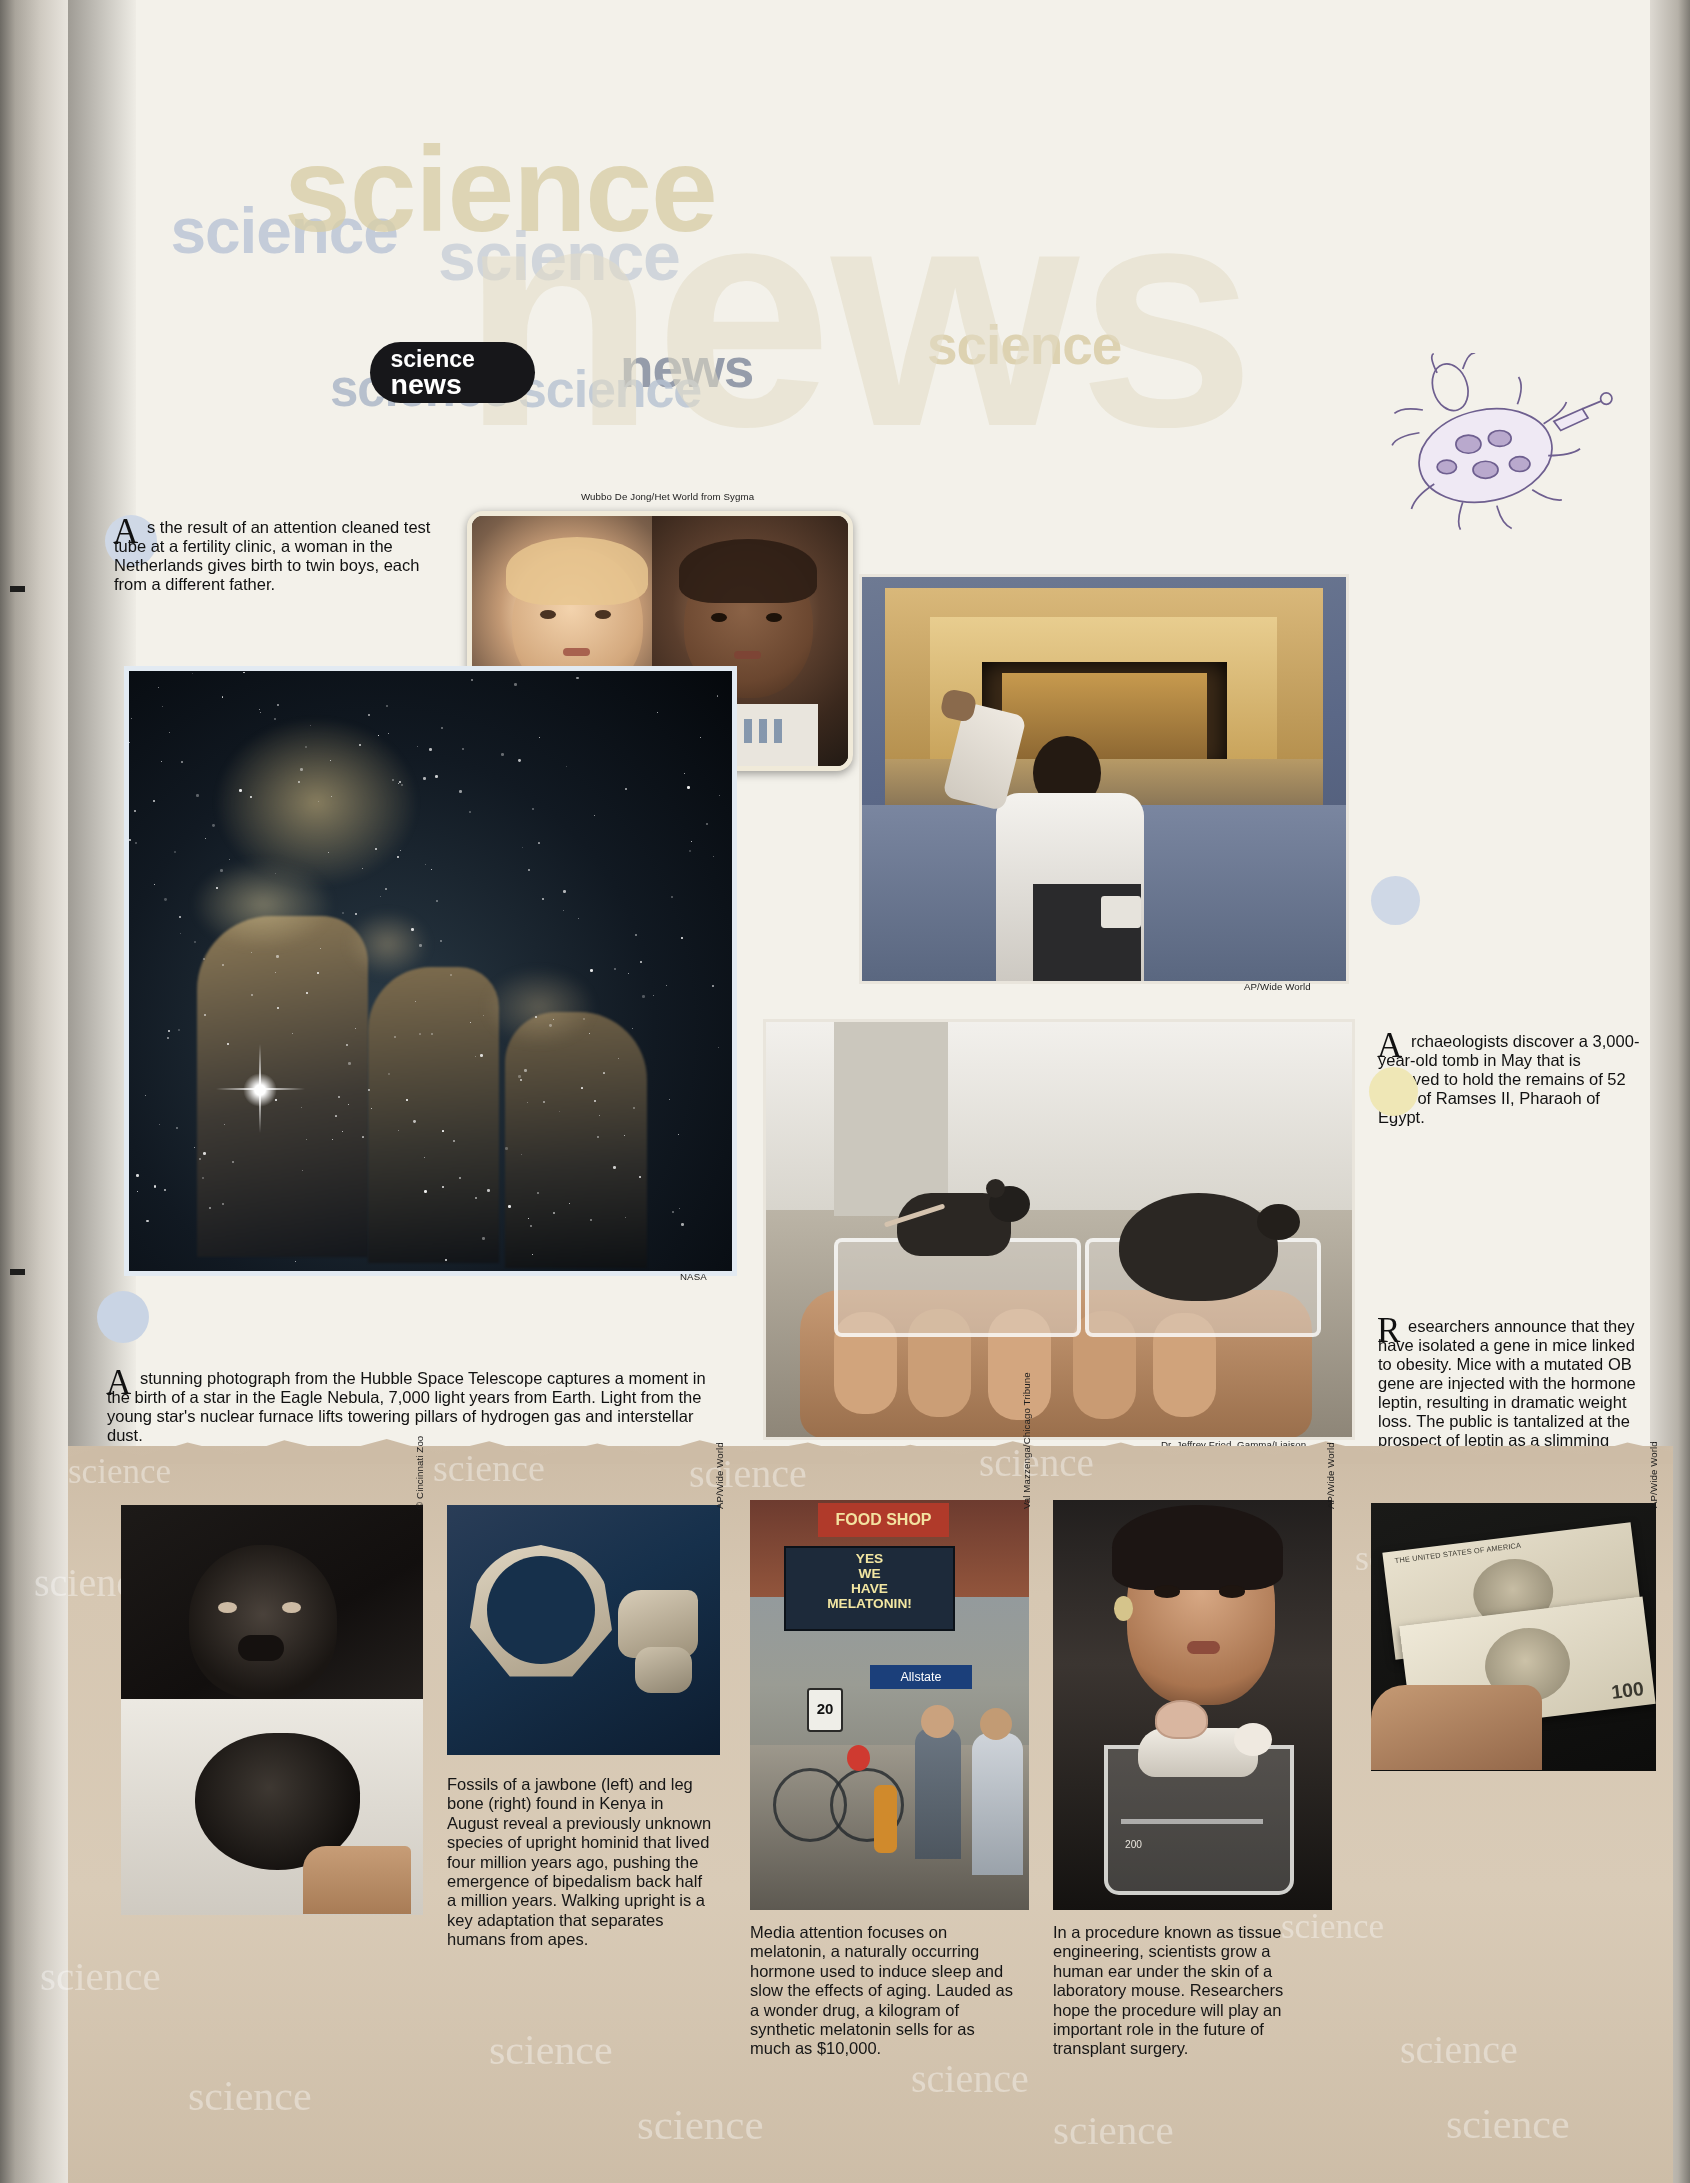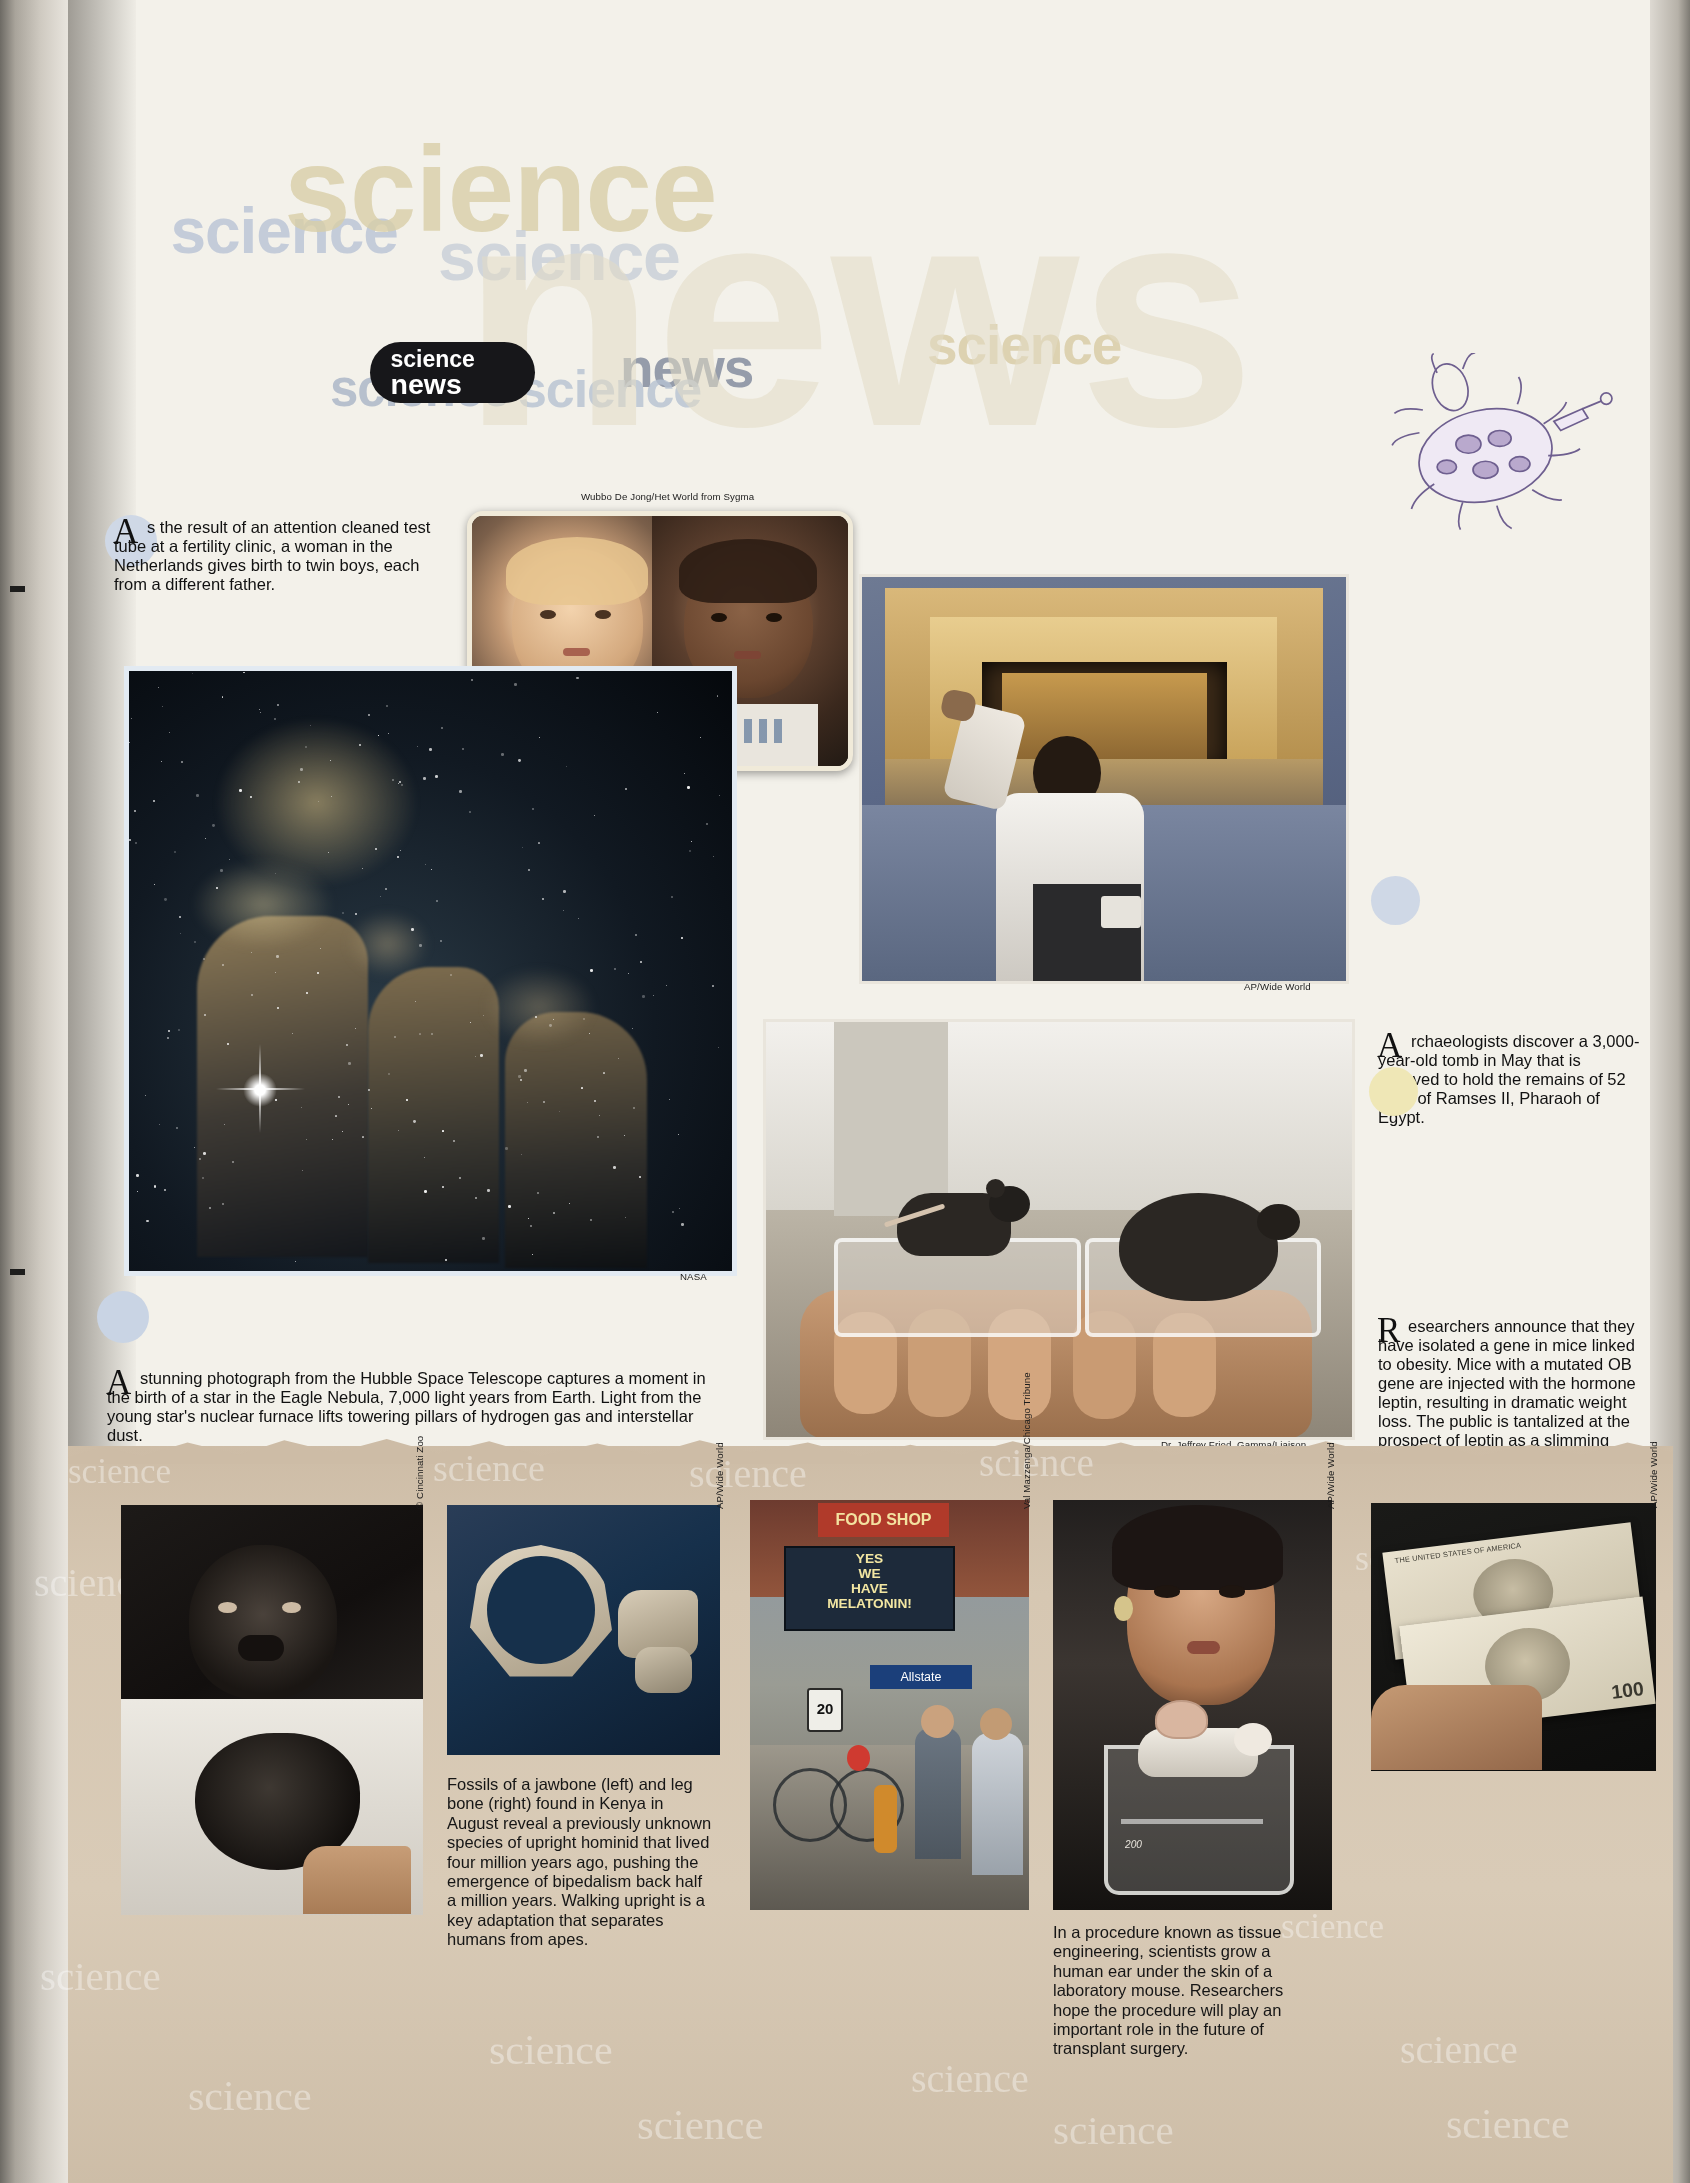--- a/index.html
+++ b/index.html
@@ -605,22 +605,23 @@
     <div style="position:absolute;left:23px;top:268px;width:68px;height:68px;border:3.4px solid #23282c;border-radius:50%;opacity:.8;"></div>
     <div style="position:absolute;left:80px;top:268px;width:68px;height:68px;border:3.4px solid #23282c;border-radius:50%;opacity:.8;"></div>
     <div style="position:absolute;left:97px;top:245px;width:23px;height:26px;border-radius:50%;background:#cf3a30;"></div>
     <div style="position:absolute;left:165px;top:228px;width:46px;height:131px;border-radius:15px 15px 0 0;background:linear-gradient(180deg,#6b7682,#4d565f);"></div>
     <div style="position:absolute;left:171px;top:205px;width:33px;height:33px;border-radius:50%;background:#caa27e;"></div>
     <div style="position:absolute;left:222px;top:233px;width:51px;height:142px;border-radius:17px 17px 0 0;background:linear-gradient(180deg,#cfd4da,#9aa2aa);"></div>
     <div style="position:absolute;left:230px;top:208px;width:32px;height:32px;border-radius:50%;background:#c29b74;"></div>
     <div style="position:absolute;left:124px;top:285px;width:23px;height:68px;border-radius:6.8px;background:#d08a2c;"></div>
   </div>
   <div class="credit vert" style="left:1021px;top:1509px">Val Mazzenga/Chicago Tribune</div>
-
-  <div class="photo" style="left:1053px;top:1500px;width:279px;height:410px;font-style:italic;">
+  <div class="cap-white" style="left:750px;top:1923px;width:268px;">Media attention focuses on melatonin, a naturally occurring hormone used to induce sleep and slow the effects of aging. Lauded as a wonder drug, a kilogram of synthetic melatonin sells for as much as $10,000.</div>
+
+  <div class="photo" style="left:1053px;top:1500px;width:279px;height:410px;">
     <div style="position:absolute;inset:0;background:linear-gradient(180deg,#221f1e 0%,#3b3531 40%,#141210 100%);"></div>
 
     <div style="position:absolute;left:74px;top:17px;width:148px;height:188px;border-radius:46% 46% 42% 42%;background:radial-gradient(circle at 50% 40%,#d7a884,#a9744f 70%,#5e3c28 100%);"></div>
     <div style="position:absolute;left:59px;top:4.6px;width:171px;height:85px;border-radius:50% 50% 20% 20%;background:#1c1513;"></div>
     <div style="position:absolute;left:101px;top:85px;width:26px;height:12.5px;border-radius:50%;background:#1e1510;"></div>
     <div style="position:absolute;left:166px;top:85px;width:26px;height:12.5px;border-radius:50%;background:#1e1510;"></div>
     <div style="position:absolute;left:134px;top:141px;width:33px;height:12.5px;border-radius:6.8px;background:#8d4c3c;"></div>
     <div style="position:absolute;left:61px;top:96px;width:19.4px;height:25px;border-radius:50%;background:#d5c48b;"></div>
 
     <div style="position:absolute;left:51px;top:245px;width:182px;height:142px;border:4.6px solid rgba(235,235,230,.85);border-radius:0 0 15px 15px;background:rgba(200,200,196,.25);"></div>

